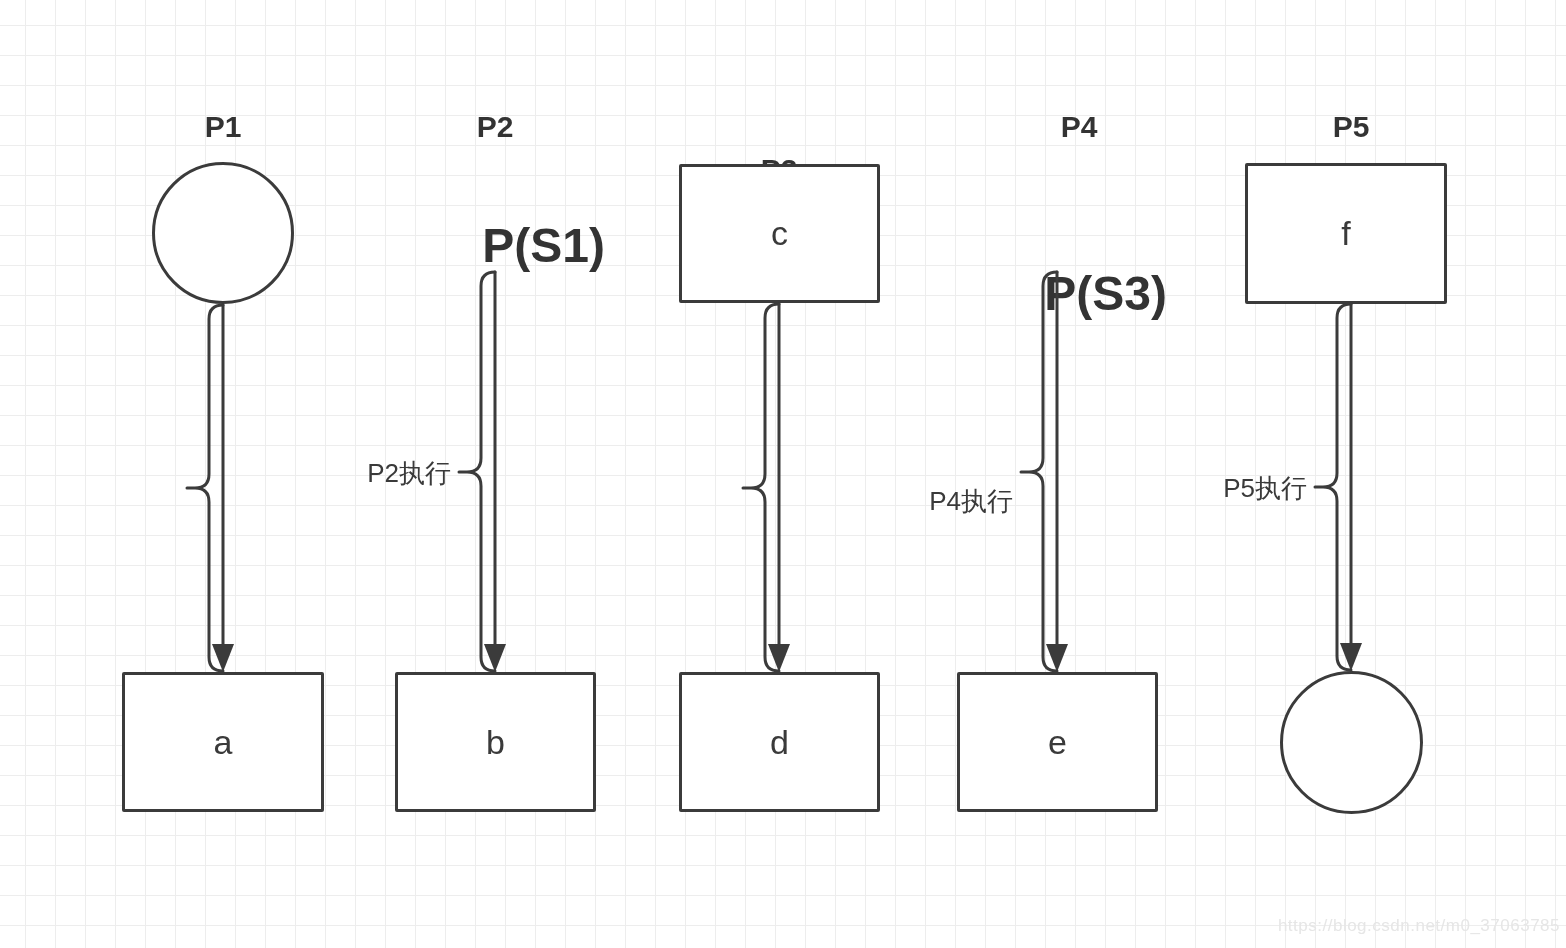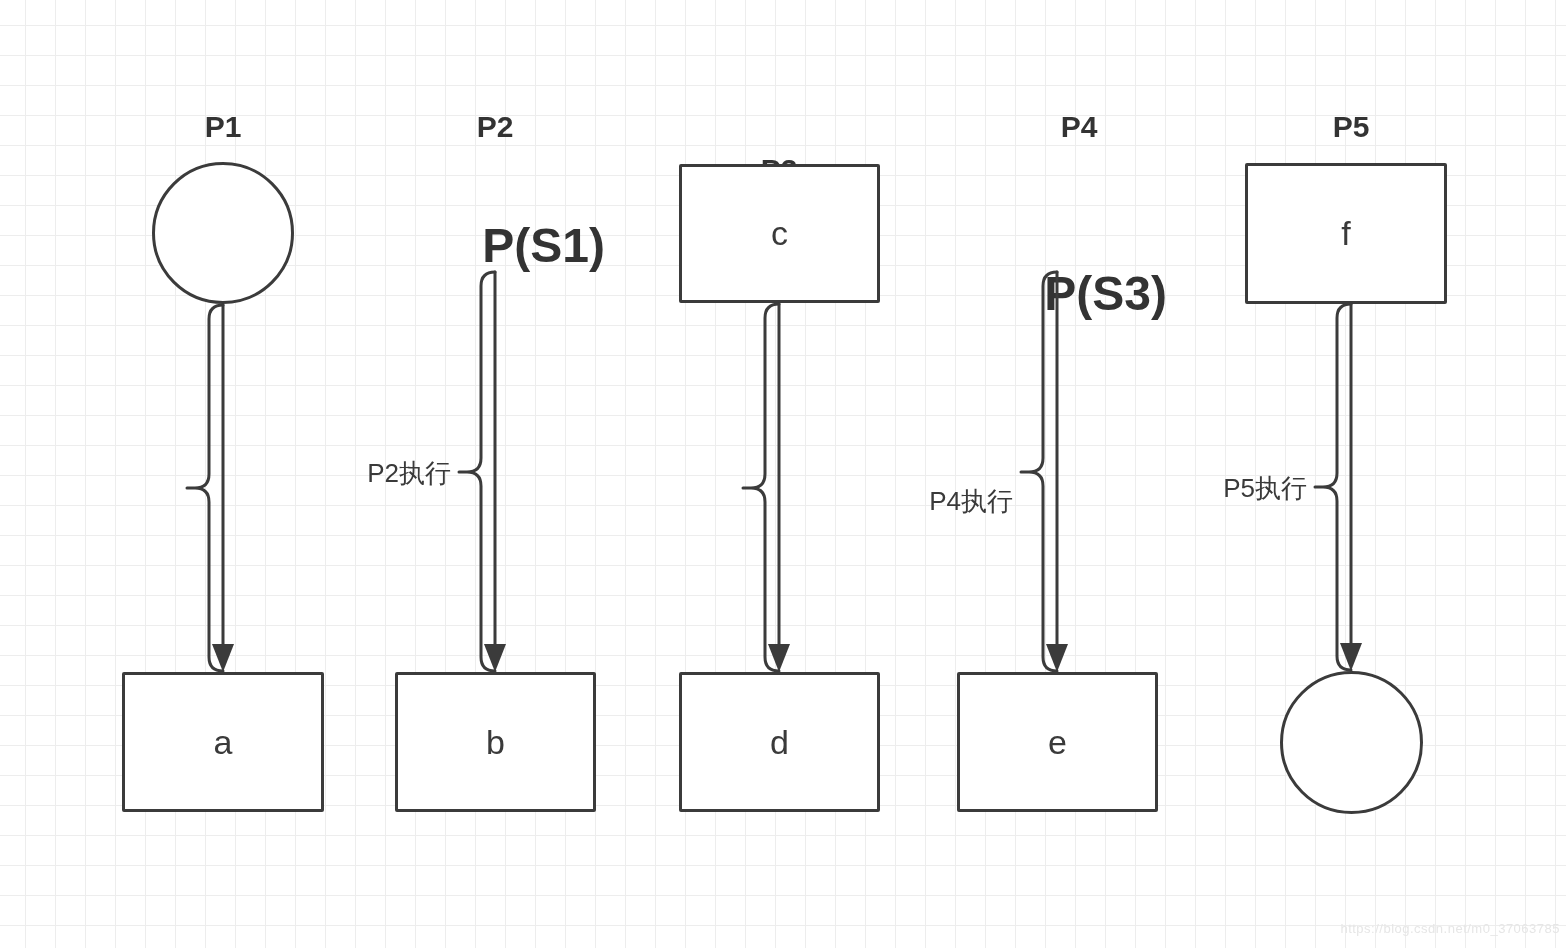--- a/index.html
+++ b/index.html
@@ -45,21 +45,21 @@
   .connector-layer path{
     fill:none;stroke:#3b3b3b;stroke-width:3;
     stroke-linecap:round;stroke-linejoin:round;
   }
   .connector-layer line{
     stroke:#3b3b3b;stroke-width:3;stroke-linecap:round;
   }
   .connector-layer polygon{fill:#3b3b3b;stroke:none;}
   .watermark{
     position:absolute;right:6px;bottom:12px;
-    font-size:13px;color:#e6e6e6;letter-spacing:.5px;
+    font-size:17px;color:#e6e6e6;letter-spacing:.5px;
   }
 </style>
 </head>
 <body>
 
 <div class="canvas">
 
   <div class="col-title" style="left:153px;">P1</div>
   <div class="col-title" style="left:425px;">P2</div>
   <div class="col-title" style="left:709px;margin-top:43px;">P3</div>

